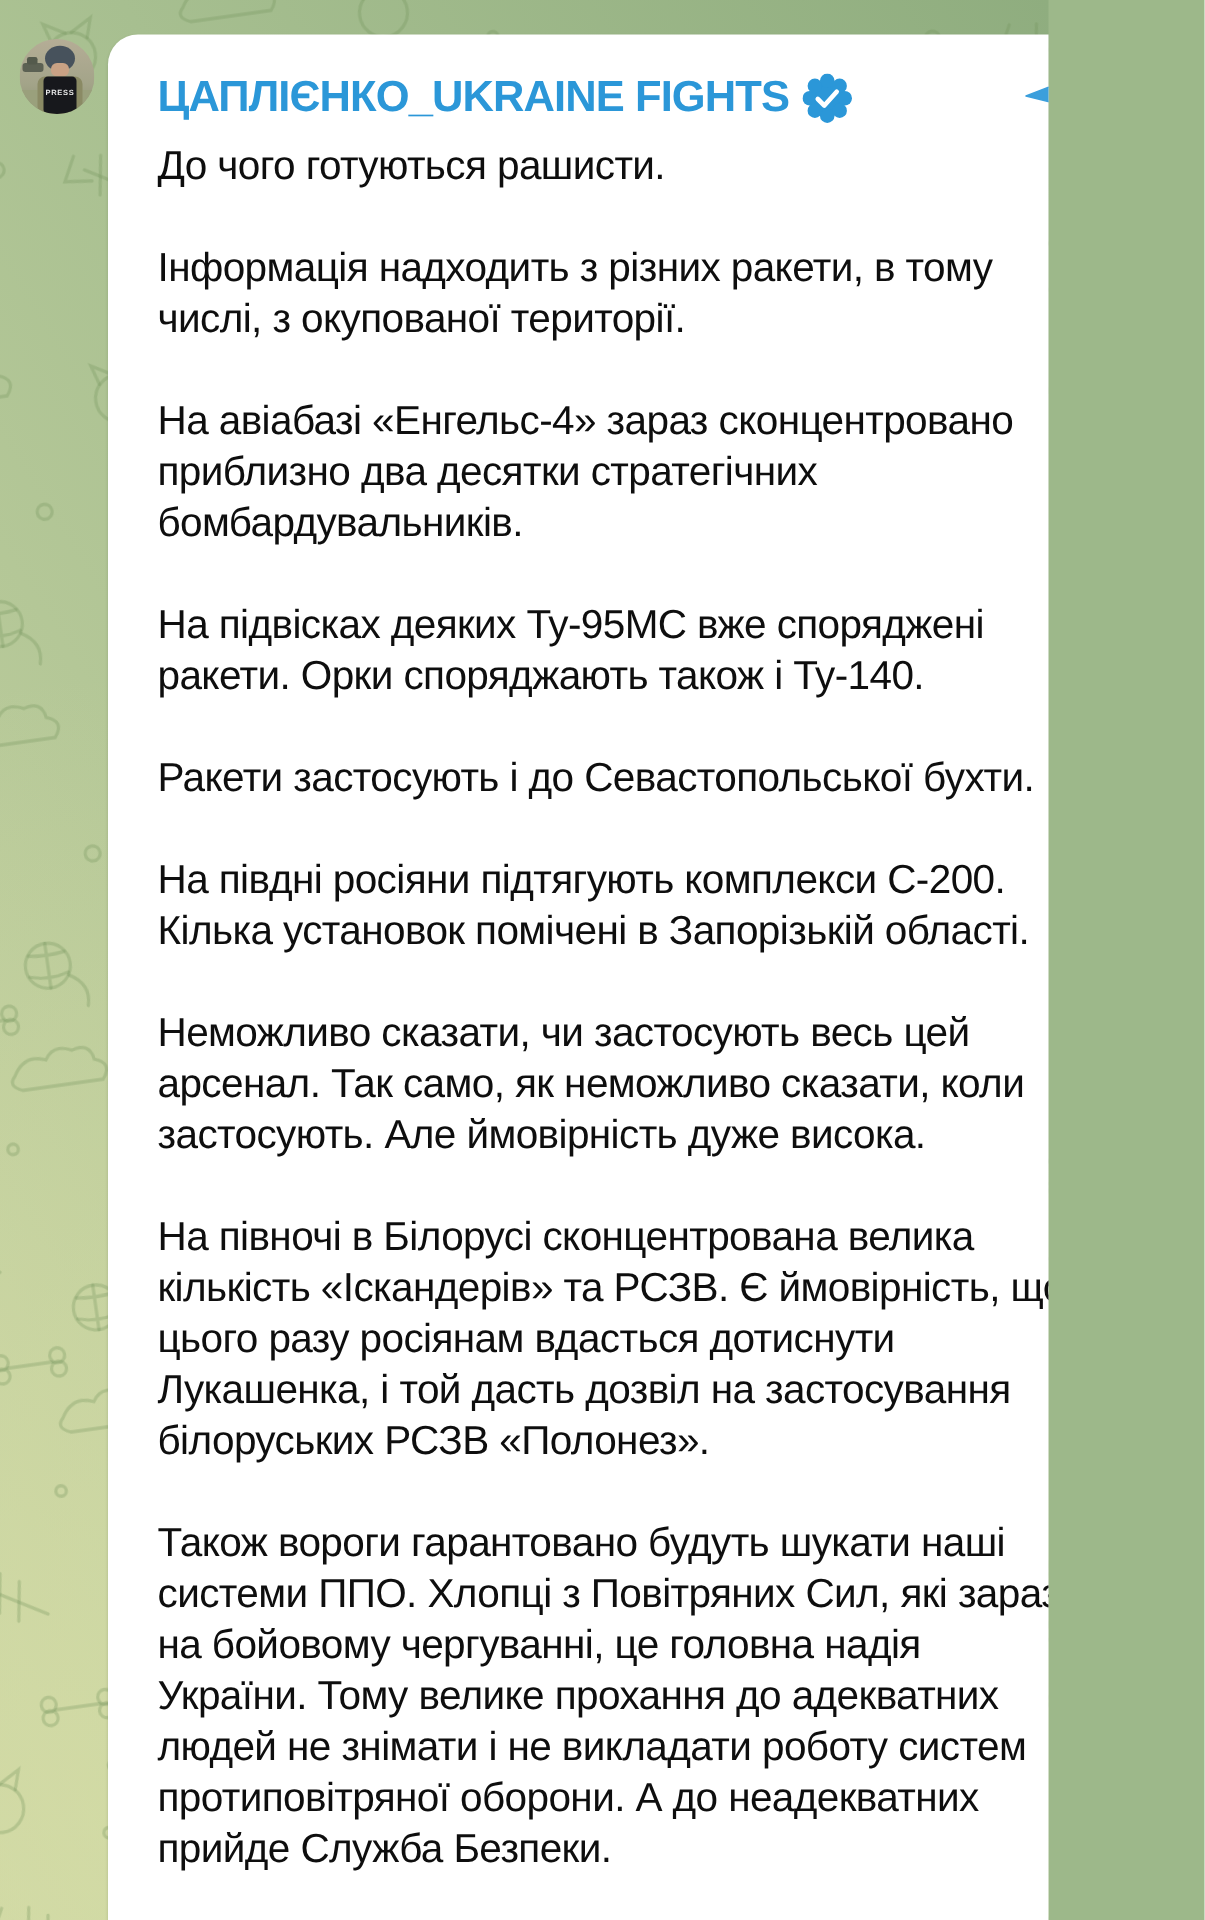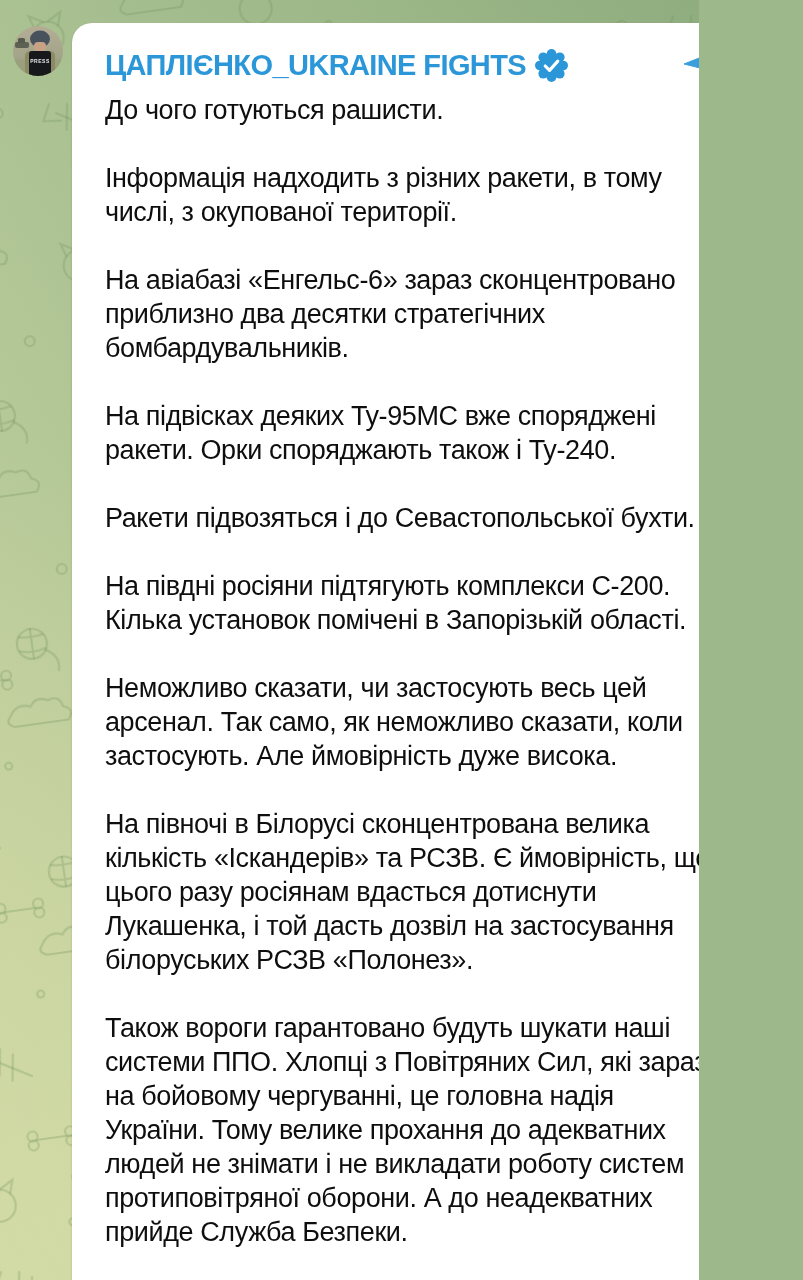--- a/index.html
+++ b/index.html
@@ -128,23 +128,23 @@
         <polyline points="10.5,17.5 15,22 23.5,12.5" fill="none" stroke="#ffffff" stroke-width="3.2" stroke-linecap="round" stroke-linejoin="round"></polyline>
       </svg>
       <svg class="plane" width="56" height="42" viewBox="0 0 56 42" xmlns="http://www.w3.org/2000/svg">
         <path d="M2 22 L53 2 L43.5 40 L27.5 28.5 L19 36.5 L20 26.5 Z" fill="#3b9fdc" stroke="#3b9fdc" stroke-width="1" stroke-linejoin="round"></path>
         <path d="M20 26.5 L53 2 L27.5 28.5 Z" fill="#ffffff" fill-opacity="0.22"></path>
       </svg>
     </div>
     <div class="message">
         <p>До чого готуються рашисти.</p>
         <p>Інформація надходить з різних ракети, в тому числі, з окупованої території.</p>
-        <p>На авіабазі «Енгельс-6» зараз сконцентровано приблизно два десятки стратегічних бомбардувальників.</p>
-        <p>На підвісках деяких Ту-95МС вже споряджені ракети. Орки споряджають також і Ту-240.</p>
-        <p>Ракети підвозяться і до Севастопольської бухти.</p>
+        <p>На авіабазі «Енгельс-4» зараз сконцентровано приблизно два десятки стратегічних бомбардувальників.</p>
+        <p>На підвісках деяких Ту-95МС вже споряджені ракети. Орки споряджають також і Ту-140.</p>
+        <p>Ракети застосують і до Севастопольської бухти.</p>
         <p>На півдні росіяни підтягують комплекси С-200. Кілька установок помічені в Запорізькій області.</p>
         <p>Неможливо сказати, чи застосують весь цей арсенал. Так само, як неможливо сказати, коли застосують. Але ймовірність дуже висока.</p>
         <p>На півночі в Білорусі сконцентрована велика кількість «Іскандерів» та РСЗВ. Є ймовірність, що цього разу росіянам вдасться дотиснути Лукашенка, і той дасть дозвіл на застосування білоруських РСЗВ «Полонез».</p>
         <p>Також вороги гарантовано будуть шукати наші системи ППО. Хлопці з Повітряних Сил, які зараз на бойовому чергуванні, це головна надія України. Тому велике прохання до адекватних людей не знімати і не викладати роботу систем протиповітряної оборони. А до неадекватних прийде Служба Безпеки.</p>
       </div>
   </div>
 
 </div>
 
 </body></html>

